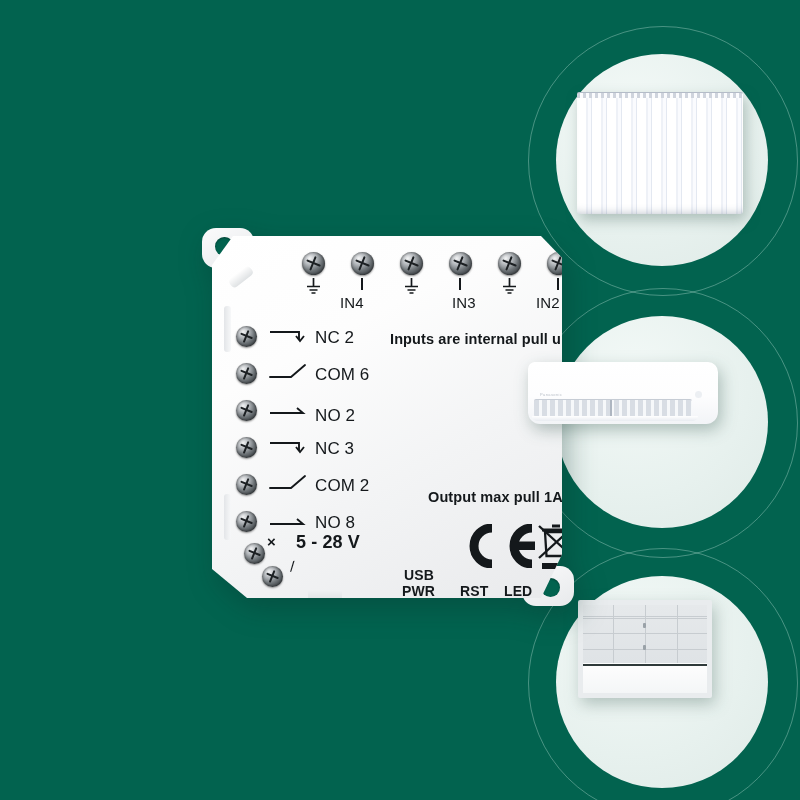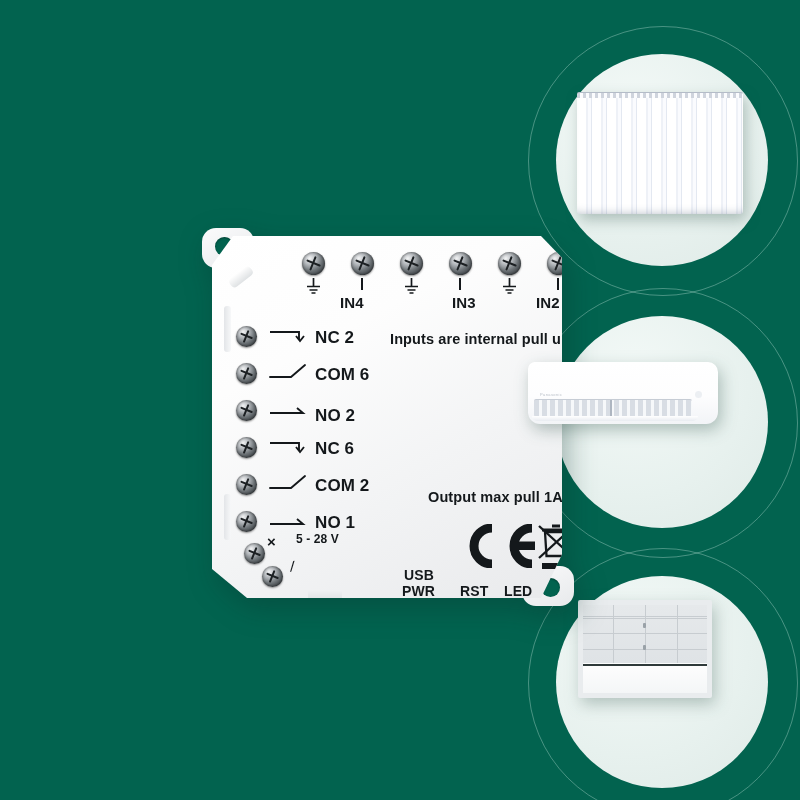--- a/index.html
+++ b/index.html
@@ -163,28 +163,28 @@
     content:"";position:absolute;background:#1c2023;border-radius:1px;
   }
   .screw:before{left:50%;top:18%;width:2.4px;height:64%;margin-left:-1.2px;
     transform:rotate(22deg);}
   .screw:after{left:18%;top:50%;width:64%;height:2.4px;margin-top:-1.2px;
     transform:rotate(22deg);}
   .screw.sm{width:21px;height:21px;}
 
   
   .lbl{
-    position:absolute;color:#14181b;font-weight:700;white-space:nowrap;
+    position:absolute;color:#14181b;font-weight:400;white-space:nowrap;
     letter-spacing:.1px;
   }
   .lbl-in{font-size:15px;}
   .lbl-term{font-size:17px;}
   .lbl-note{font-size:14.5px;font-weight:600;}
   .lbl-out{font-size:14.5px;font-weight:600;}
-  .lbl-volt{font-size:12px;font-weight:600;}
+  .lbl-volt{font-size:18px;font-weight:600;}
   .lbl-bot{font-size:14px;font-weight:700;line-height:1.05;}
 
   .gnd{position:absolute;}
   .bar{position:absolute;background:#14181b;}
 
   .contact{position:absolute;}
 </style>
 </head>
 <body>
 
@@ -300,32 +300,32 @@
       <svg class="contact" style="left:57px;top:164px" width="42" height="22">
         <path d="M1 13 H32" stroke="#14181b" stroke-width="1.9" fill="none"></path>
         <path d="M28 8 L34 13 L28 13" stroke="#14181b" stroke-width="1.9" fill="none"></path>
       </svg>
       <div class="lbl lbl-term" style="left:103px;top:170px">NO 2</div>
 
       <svg class="contact" style="left:57px;top:201px" width="42" height="22">
         <path d="M1 6 H30 V14" stroke="#14181b" stroke-width="1.9" fill="none"></path>
         <path d="M27 10 L31 15 L35 10" stroke="#14181b" stroke-width="1.9" fill="none"></path>
       </svg>
-      <div class="lbl lbl-term" style="left:103px;top:203px">NC 6</div>
+      <div class="lbl lbl-term" style="left:103px;top:203px">NC 3</div>
 
       <svg class="contact" style="left:57px;top:238px" width="42" height="22">
         <path d="M1 14 H22 L36 2" stroke="#14181b" stroke-width="1.9" fill="none" stroke-linecap="round"></path>
       </svg>
       <div class="lbl lbl-term" style="left:103px;top:240px">COM 2</div>
 
       <svg class="contact" style="left:57px;top:275px" width="42" height="22">
         <path d="M1 13 H32" stroke="#14181b" stroke-width="1.9" fill="none"></path>
         <path d="M28 8 L34 13 L28 13" stroke="#14181b" stroke-width="1.9" fill="none"></path>
       </svg>
-      <div class="lbl lbl-term" style="left:103px;top:277px">NO 1</div>
+      <div class="lbl lbl-term" style="left:103px;top:277px">NO 8</div>
 
       <div class="lbl lbl-out" style="left:216px;top:253px">Output max pull 1A</div>
 
       <svg style="position:absolute;left:250px;top:288px" width="74" height="44">
         <path d="M30 4 A18 18 0 1 0 30 40" stroke="#14181b" stroke-width="9" fill="none"></path>
         <path d="M70 4 A18 18 0 1 0 70 40" stroke="#14181b" stroke-width="9" fill="none"></path>
         <rect x="52" y="17.5" width="21" height="8.5" fill="#14181b"></rect>
       </svg>
 
       <svg style="position:absolute;left:322px;top:286px" width="46" height="50">

